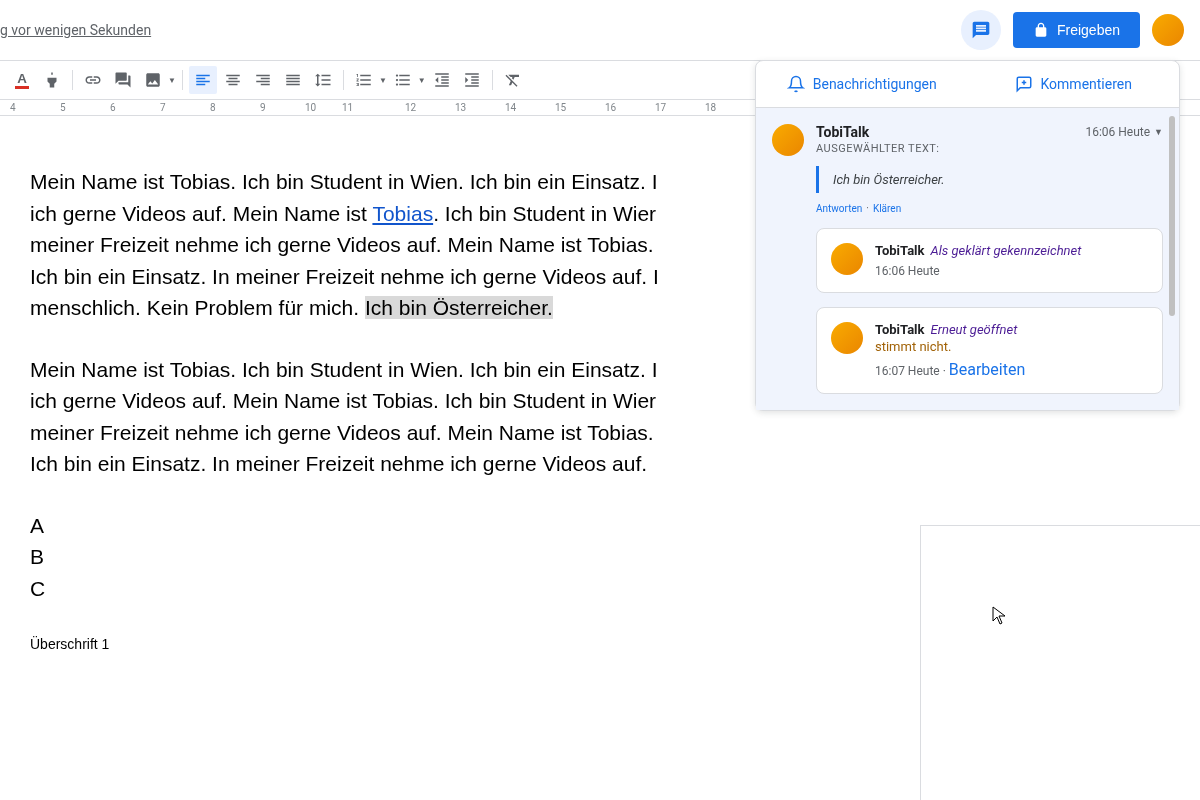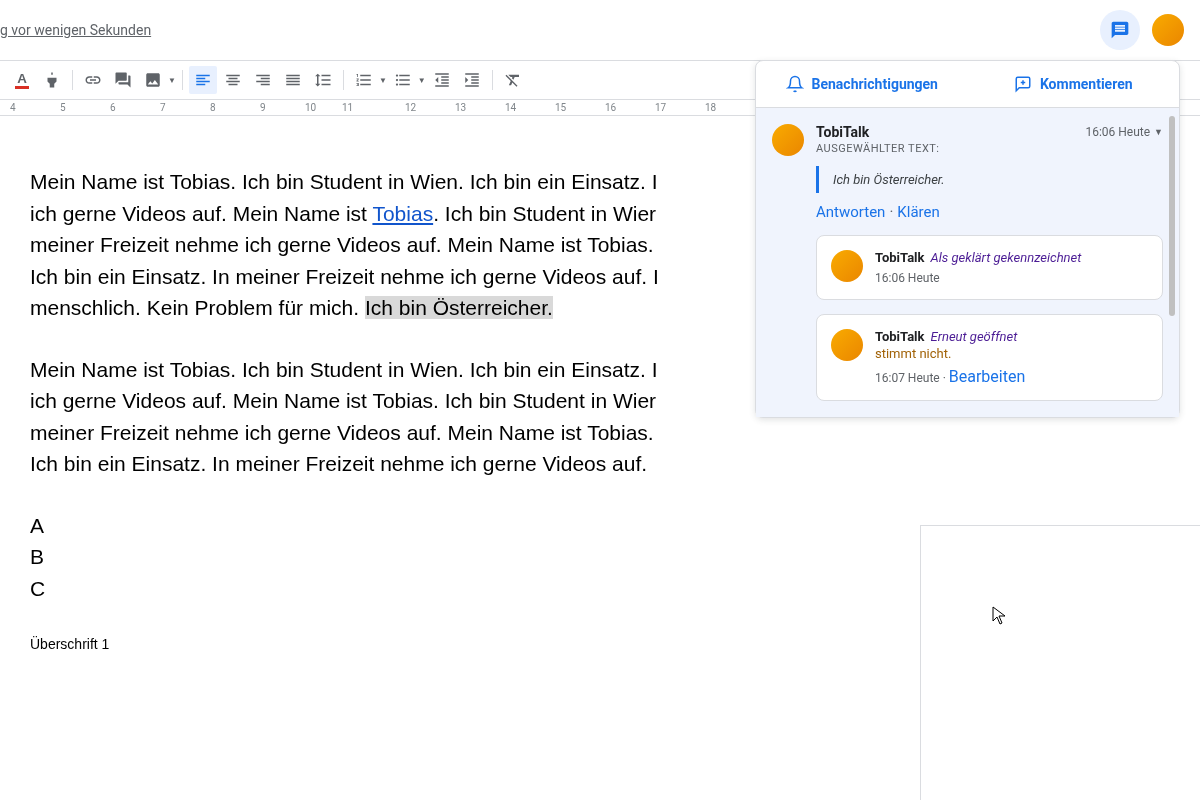--- a/index.html
+++ b/index.html
@@ -31,34 +31,34 @@
 .doc-content { padding: 50px 0 0 30px; font-family: Arial, sans-serif; font-size: 21px; line-height: 1.5; color: #000; max-width: 760px; }
 .doc-content p { margin-bottom: 0; }
 .para-block { margin-bottom: 30px; }
 .link { color: #1155cc; text-decoration: underline; }
 .highlight { background: #d9d9d9; }
 .heading { font-size: 14px; margin-top: 20px; }
 
 
 .comment-panel { position: absolute; top: 60px; right: 20px; width: 425px; background: #fff; border: 1px solid #dadce0; border-radius: 8px; box-shadow: 0 2px 6px rgba(60,64,67,0.15); z-index: 100; }
 .panel-head { display: flex; border-bottom: 1px solid #dadce0; }
-.panel-tab { flex: 1; padding: 14px 0; text-align: center; color: #1a73e8; font-weight: 700; font-size: 14px; cursor: pointer; display: flex; align-items: center; justify-content: center; gap: 8px; }
+.panel-tab { flex: 1; padding: 14px 0; text-align: center; color: #1a73e8; font-weight: 400; font-size: 14px; cursor: pointer; display: flex; align-items: center; justify-content: center; gap: 8px; }
 .panel-body { background: #f0f4fd; padding: 16px; max-height: 410px; overflow-y: auto; position: relative; }
 .panel-scroll { position: absolute; right: 4px; top: 8px; width: 6px; height: 200px; background: #c0c0c0; border-radius: 3px; }
 .comment-thread { }
 .thread-head { display: flex; gap: 12px; }
 .thread-avatar { width: 32px; height: 32px; border-radius: 50%; background: linear-gradient(135deg, #f9ab00, #ea8600); flex-shrink: 0; }
 .thread-main { flex: 1; }
 .thread-top { display: flex; justify-content: space-between; align-items: center; }
 .thread-author { font-weight: 700; font-size: 14px; }
 .thread-time { color: #5f6368; font-size: 12px; display: flex; align-items: center; gap: 4px; }
 .selected-label { font-size: 11px; color: #5f6368; letter-spacing: 0.5px; margin-top: 2px; }
 .quote { border-left: 3px solid #1a73e8; padding: 6px 0 6px 14px; margin: 10px 0 10px 44px; font-style: italic; color: #3c4043; font-size: 13px; }
 .comment-text { margin: 0 0 0 44px; font-size: 13px; color: #3c4043; line-height: 1.5; }
-.comment-actions { margin: 10px 0 0 44px; font-size: 15px; }
+.comment-actions { margin: 10px 0 0 44px; font-size: 10px; }
 .comment-actions a { color: #1a73e8; text-decoration: none; cursor: pointer; }
 .comment-actions .dot { color: #5f6368; margin: 0 4px; }
 .sub-card { background: #fff; border: 1px solid #dadce0; border-radius: 8px; padding: 14px; margin: 14px 0 0 44px; display: flex; gap: 12px; }
 .sub-avatar { width: 32px; height: 32px; border-radius: 50%; background: linear-gradient(135deg, #f9ab00, #ea8600); flex-shrink: 0; }
 .sub-body { flex: 1; font-size: 13px; }
 .sub-top { display: flex; gap: 6px; flex-wrap: wrap; align-items: baseline; }
 .sub-author { font-weight: 700; }
 .sub-status { font-style: italic; color: #4c1d95; }
 .sub-text { color: #a16207; margin-top: 2px; }
 .sub-time { color: #5f6368; font-size: 12px; margin-top: 6px; }
@@ -76,20 +76,26 @@
 
 <div class="header">
   <div class="header-left">
     <span class="last-edit">g vor wenigen Sekunden</span>
   </div>
   <div class="header-right">
     <button class="comment-hist-btn">
       <svg width="20" height="20" viewBox="0 0 24 24" fill="#1a73e8">
           <path d="M20 2H4c-1.1 0-2 .9-2 2v18l4-4h14c1.1 0 2-.9 2-2V4c0-1.1-.9-2-2-2zm-2 12H6v-2h12v2zm0-3H6V9h12v2zm0-3H6V6h12v2z"></path>
         </svg>
+    </button>
+    <button class="share-btn">
+      <svg width="16" height="16" viewBox="0 0 24 24" fill="#fff">
+          <path d="M18 8h-1V6c0-2.76-2.24-5-5-5S7 3.24 7 6v2H6c-1.1 0-2 .9-2 2v10c0 1.1.9 2 2 2h12c1.1 0 2-.9 2-2V10c0-1.1-.9-2-2-2zM9 6c0-1.66 1.34-3 3-3s3 1.34 3 3v2H9V6z"></path>
+        </svg>
+      <span>Freigeben</span>
     </button>
     <div class="avatar"></div>
   </div>
 </div>
 
 <div class="toolbar">
   <button class="tb-btn">
       <span style="border-bottom:3px solid #d93025;padding:0 2px;font-weight:bold;">A</span>
     </button>
   <button class="tb-btn">

